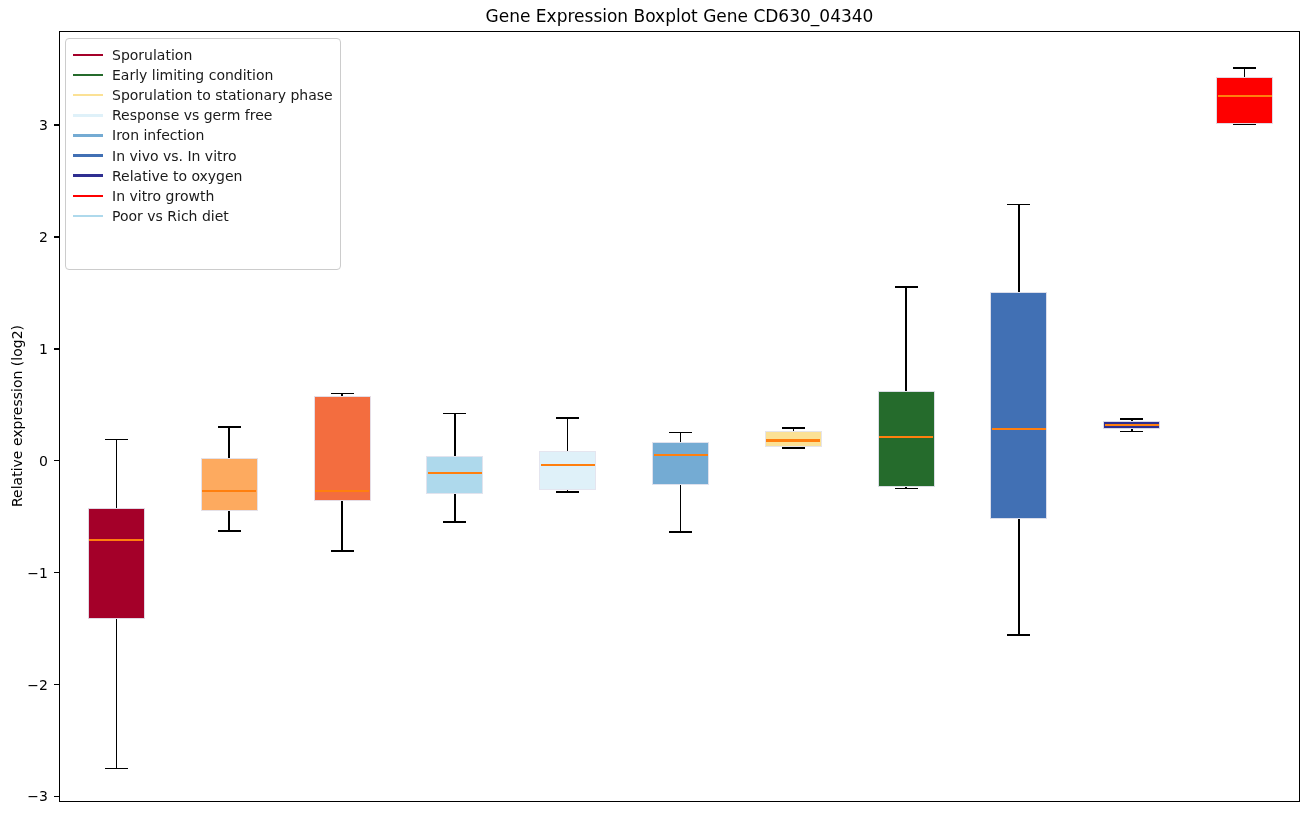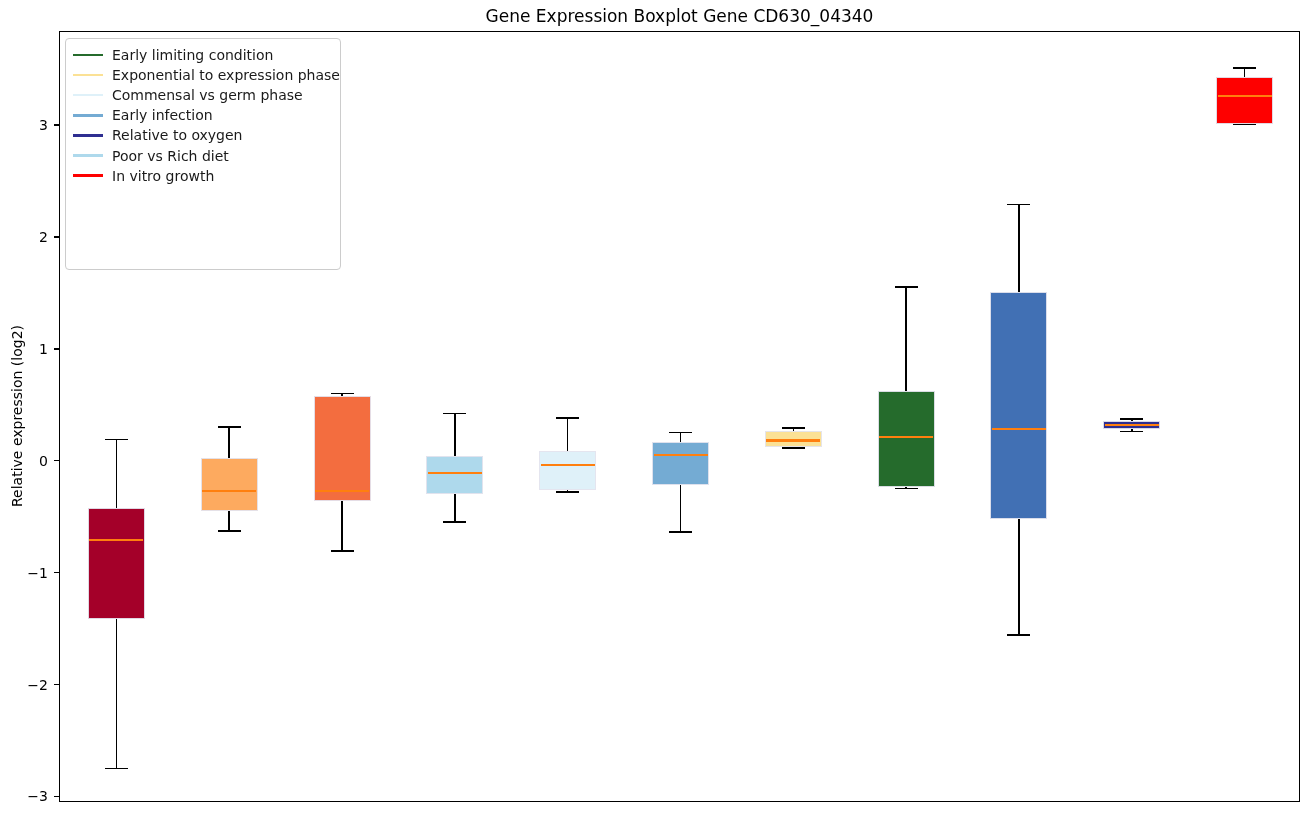--- a/index.html
+++ b/index.html
@@ -167,46 +167,54 @@
       <div class="box-rect" style="left: 1043.27px; top: 389.417px; width: 57px; height: 7.83309px; background: rgb(46, 46, 145);"></div>
       <div class="median-line" style="left: 1044.77px; top: 391.674px; width: 54px; background: rgb(255, 127, 14);"></div>
       <div class="whisker-line" style="left: 1183.79px; top: 35.8084px; height: 55.9507px;"></div>
       <div class="whisker-cap" style="left: 1173.09px; top: 35.0084px; width: 23px;"></div>
       <div class="whisker-cap" style="left: 1173.09px; top: 90.9591px; width: 23px;"></div>
       <div class="box-rect" style="left: 1156.09px; top: 44.7605px; width: 57px; height: 46.9985px; background: rgb(254, 0, 0);"></div>
       <div class="median-line" style="left: 1157.59px; top: 62.6837px; width: 54px; background: rgb(255, 127, 14);"></div>
     </div>
   <div id="legend">
       <div class="legend-row">
+        <div class="legend-swatch" style="background: rgb(164, 0, 41);"></div>
+        <div class="legend-label">Sporulation</div>
+      </div>
+      <div class="legend-row">
         <div class="legend-swatch" style="background: rgb(37, 107, 44);"></div>
         <div class="legend-label">Early limiting condition</div>
       </div>
       <div class="legend-row">
         <div class="legend-swatch" style="background: rgb(251, 225, 149);"></div>
-        <div class="legend-label">Exponential to expression phase</div>
+        <div class="legend-label">Sporulation to stationary phase</div>
       </div>
       <div class="legend-row">
         <div class="legend-swatch" style="background: rgb(223, 241, 249);"></div>
-        <div class="legend-label">Commensal vs germ phase</div>
+        <div class="legend-label">Response vs germ free</div>
       </div>
       <div class="legend-row">
         <div class="legend-swatch" style="background: rgb(116, 171, 211);"></div>
-        <div class="legend-label">Early infection</div>
+        <div class="legend-label">Iron infection</div>
+      </div>
+      <div class="legend-row">
+        <div class="legend-swatch" style="background: rgb(65, 112, 180);"></div>
+        <div class="legend-label">In vivo vs. In vitro</div>
       </div>
       <div class="legend-row">
         <div class="legend-swatch" style="background: rgb(46, 46, 145);"></div>
         <div class="legend-label">Relative to oxygen</div>
       </div>
       <div class="legend-row">
+        <div class="legend-swatch" style="background: rgb(254, 0, 0);"></div>
+        <div class="legend-label">In vitro growth</div>
+      </div>
+      <div class="legend-row">
         <div class="legend-swatch" style="background: rgb(174, 217, 236);"></div>
         <div class="legend-label">Poor vs Rich diet</div>
-      </div>
-      <div class="legend-row">
-        <div class="legend-swatch" style="background: rgb(254, 0, 0);"></div>
-        <div class="legend-label">In vitro growth</div>
       </div>
     </div>
 <div class="ytick-mark" style="left: 54px; top: 124.247px;"></div>
     <div class="ytick-label" style="left: 8px; top: 117.997px;">3</div>
     <div class="ytick-mark" style="left: 54px; top: 236.148px;"></div>
     <div class="ytick-label" style="left: 8px; top: 229.898px;">2</div>
     <div class="ytick-mark" style="left: 54px; top: 348.05px;"></div>
     <div class="ytick-label" style="left: 8px; top: 341.8px;">1</div>
     <div class="ytick-mark" style="left: 54px; top: 459.951px;"></div>
     <div class="ytick-label" style="left: 8px; top: 453.701px;">0</div>

